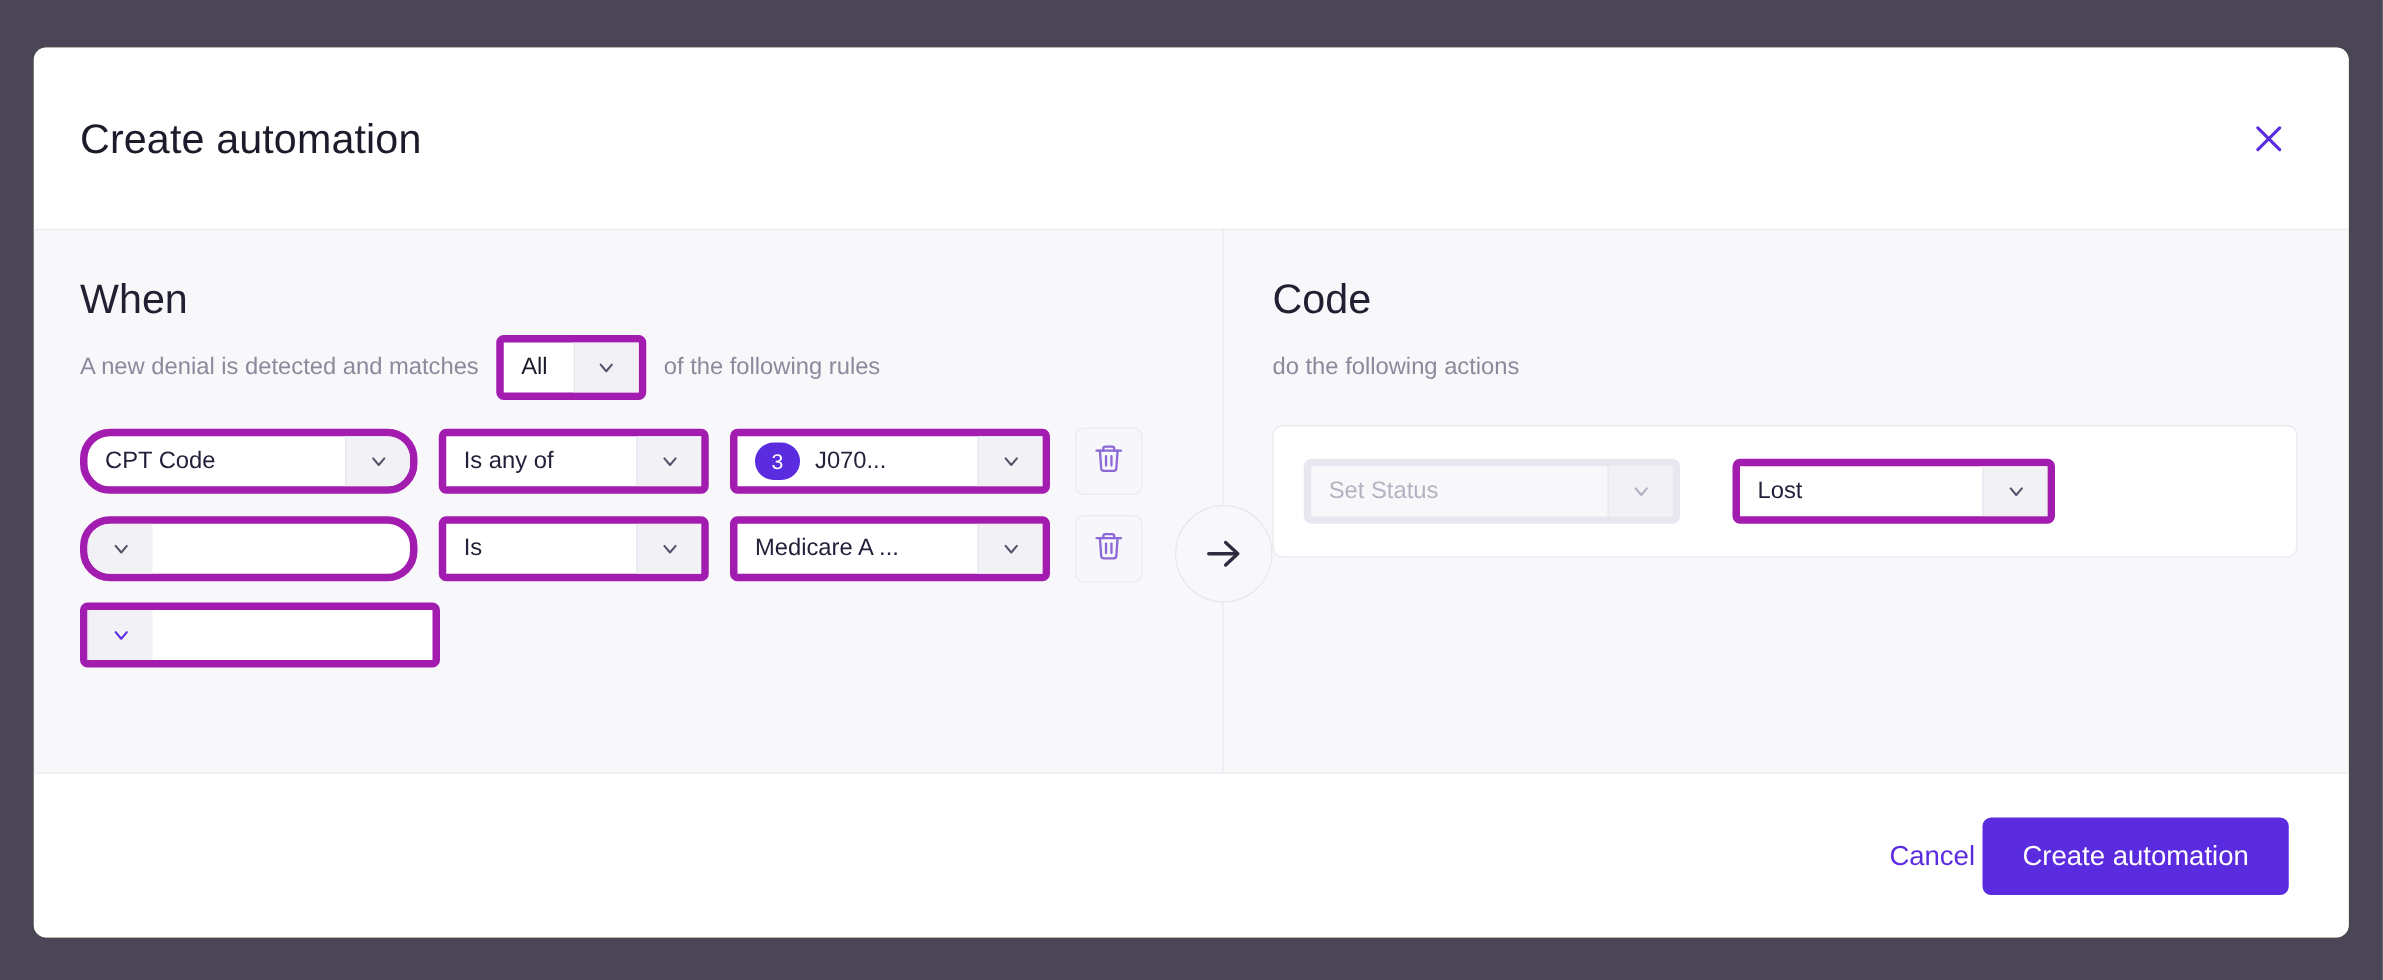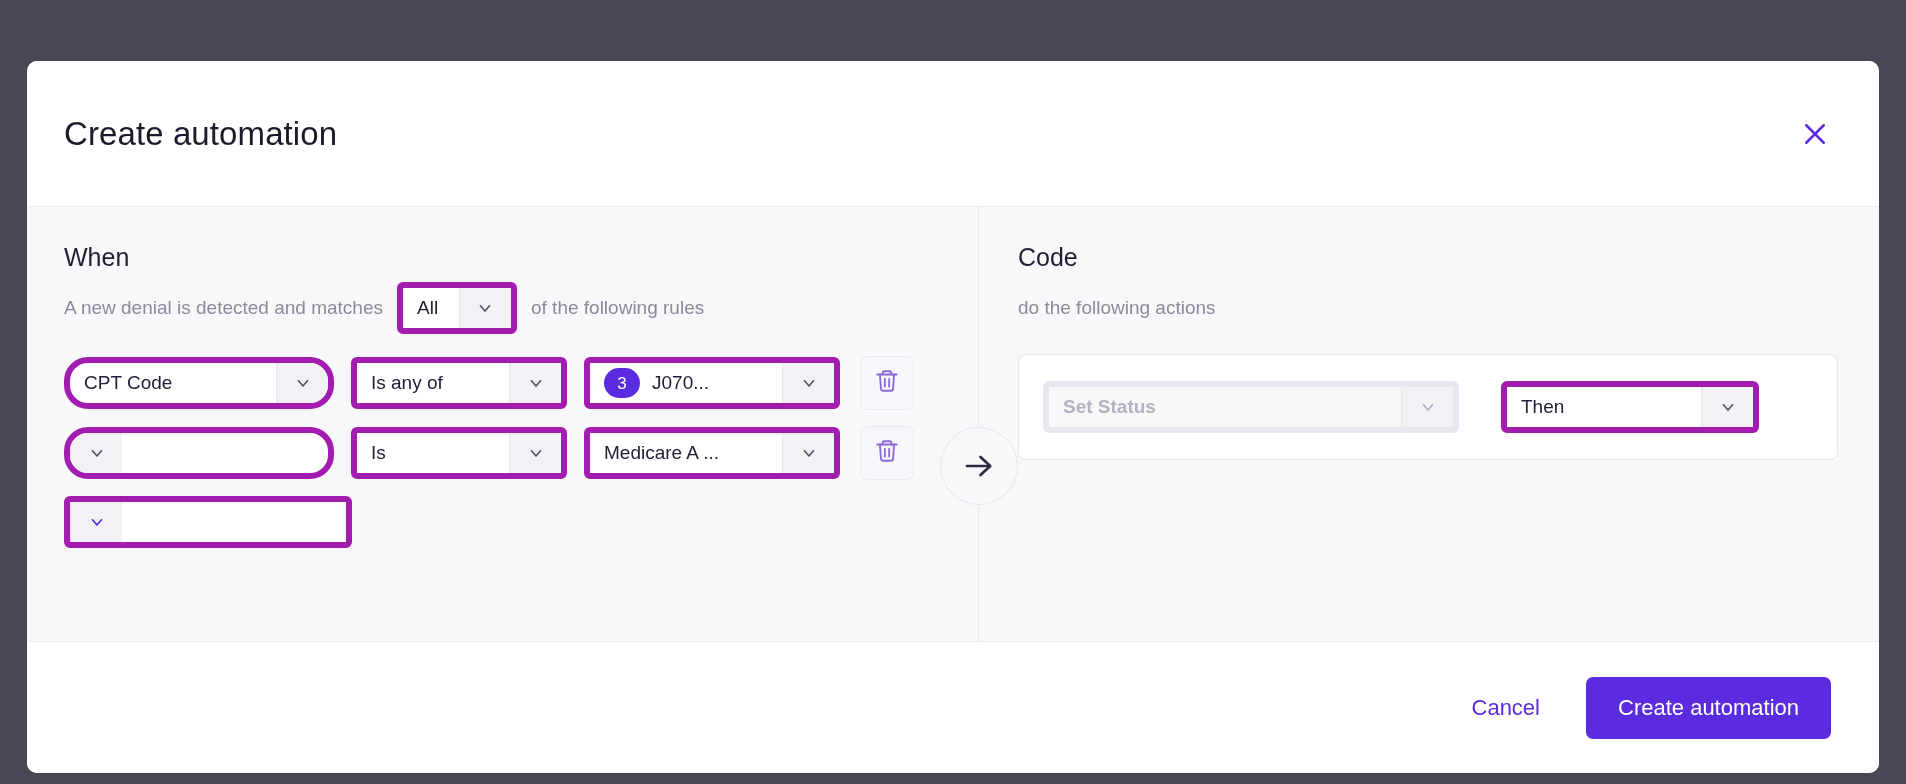--- a/index.html
+++ b/index.html
@@ -16,21 +16,20 @@
   }
   .modal {
     position: absolute;
     left: 27px; top: 38px;
     width: 1852px; height: 712px;
     background: #fef9c3;
     border-radius: 10px;
     display: flex;
     flex-direction: column;
     overflow: hidden;
-    margin-top: 23px;
   }
   
   .modal-header {
     height: 146px;
     flex: 0 0 146px;
     position: relative;
     display: flex;
     align-items: center;
     background: #ffffff;
     border-bottom: 1px solid #ececf1;
@@ -63,21 +62,21 @@
     flex: 0 0 952px;
     padding: 36px 0 0 37px;
     border-right: 1px solid #e8e8ee;
     position: relative;
   }
   .pane-then {
     flex: 1 1 auto;
     padding: 36px 0 0 39px;
   }
   .pane-heading {
-    font-size: 25px;
+    font-size: 33px;
     color: #211f32;
     margin-bottom: 14px;
   }
   .pane-sub {
     font-size: 19px;
     color: #8b8a9c;
     display: flex;
     align-items: center;
     gap: 14px;
     height: 44px;
@@ -178,32 +177,31 @@
     margin-top: 24px;
     margin-right: 41px;
     border: 1px solid #e6e6ef;
     border-radius: 8px;
     background: #ffffff;
     padding: 26px 24px;
     display: flex;
     align-items: center;
     gap: 42px;
   }
-  .w-action { width: 416px; font-weight: bold; }
+  .w-action { width: 301px; }
   .w-actval { width: 258px; }
   
   .modal-footer {
     height: 131px;
     flex: 0 0 131px;
     background: #ffffff;
     display: flex;
     align-items: center;
     justify-content: flex-end;
     padding-right: 48px;
-    gap: 40px;
   }
   .btn-cancel {
     background: none;
     border: none;
     font-family: inherit;
     font-size: 22px;
     color: #5b2be0;
     cursor: pointer;
     padding: 8px 6px;
   }
@@ -367,21 +365,21 @@
           <span class="sel w-action disabled">
             <span class="sel-val">Set Status</span>
             <span class="sel-arrow">
               <svg class="chev" width="18" height="18" viewBox="0 0 24 24" fill="none" stroke="#b0aebf" stroke-width="2.2" stroke-linecap="round" stroke-linejoin="round">
                   <polyline points="6 9 12 16 18 9"></polyline>
                 </svg>
             </span>
           </span>
 
           <span class="sel w-actval">
-            <span class="sel-val">Then</span>
+            <span class="sel-val">Lost</span>
             <span class="sel-arrow">
               <svg class="chev" width="18" height="18" viewBox="0 0 24 24" fill="none" stroke="#55536a" stroke-width="2.2" stroke-linecap="round" stroke-linejoin="round">
                   <polyline points="6 9 12 16 18 9"></polyline>
                 </svg>
             </span>
           </span>
         </div>
       </div>
 
     </div>

